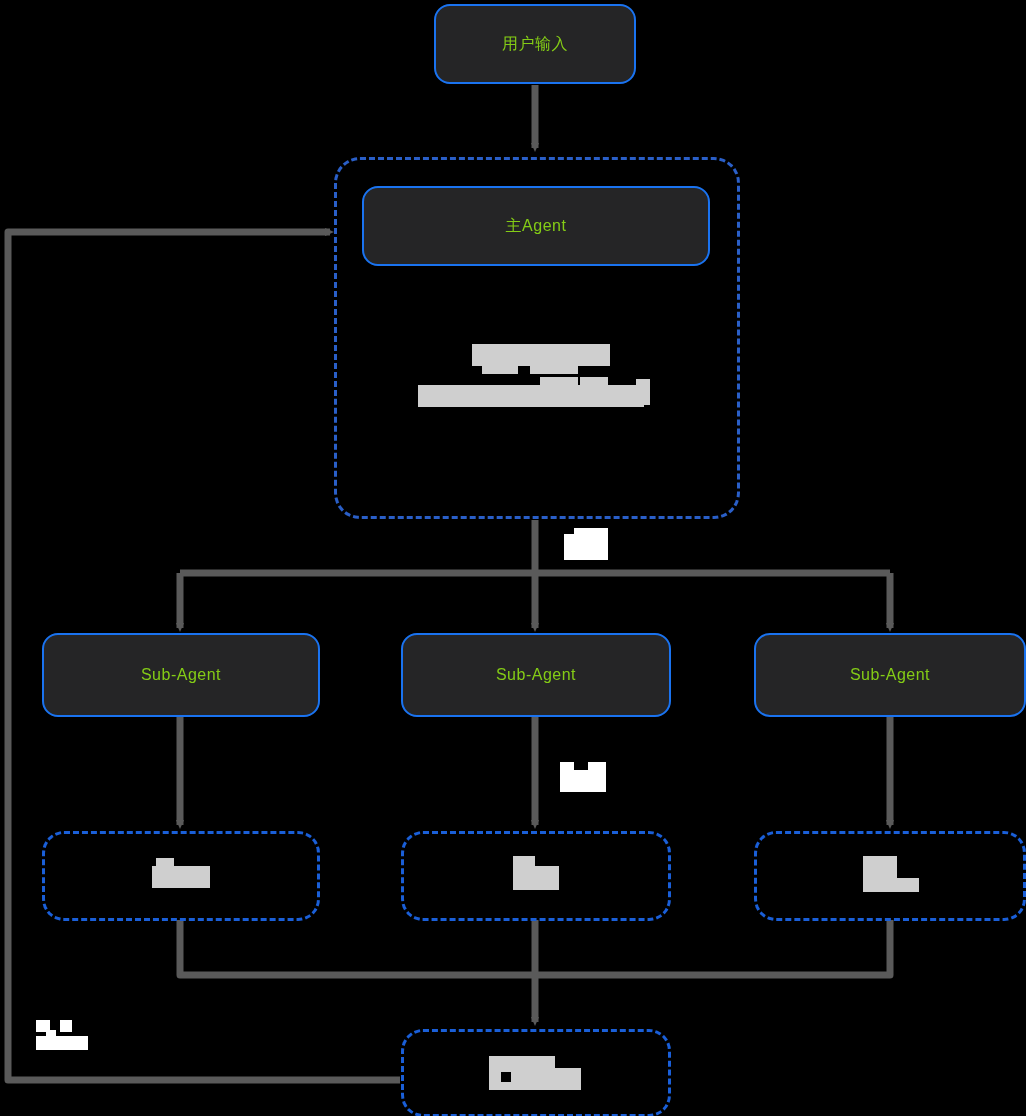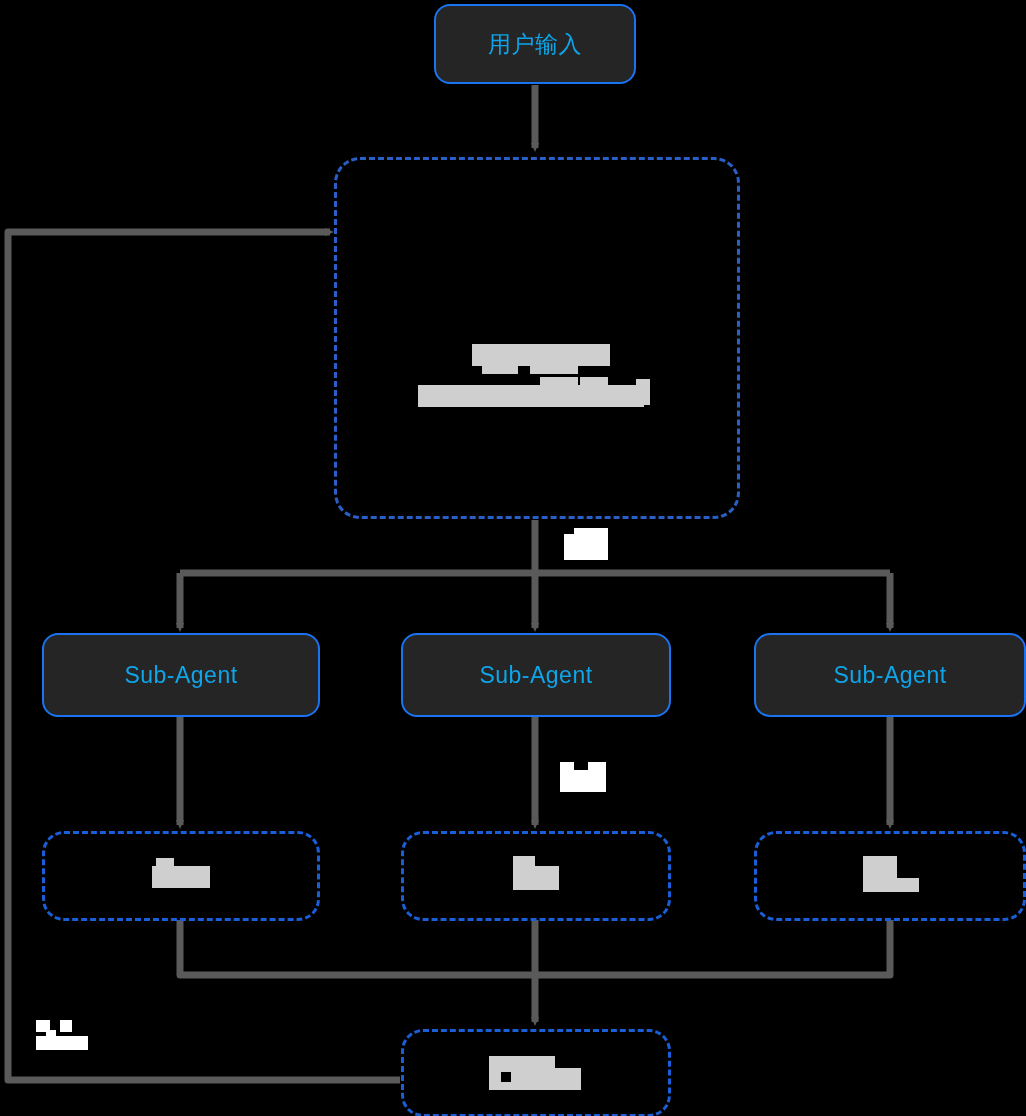--- a/index.html
+++ b/index.html
@@ -26,22 +26,22 @@
   }
   .node {
     position: absolute;
     box-sizing: border-box;
     display: flex;
     align-items: center;
     justify-content: center;
     background: #252526;
     border: 2px solid #1a73f0;
     border-radius: 16px;
-    color: #0ea5e9;
-    font-size: 23px;
+    color: #84cc16;
+    font-size: 16px;
     letter-spacing: 0.5px;
     z-index: 3;
   }
   .node.dashed {
     border-style: dashed;
     border-width: 3px;
     border-color: #1a5fd8;
     background: transparent;
     border-radius: 22px;
   }
@@ -106,20 +106,23 @@
       <path d="M400,1080 L8,1080 L8,232 L330,232" marker-end="url(#ah)"></path>
     </g>
   </svg>
 
   <div class="group-box" style="left:334px; top:157px; width:406px; height:362px;"></div>
 
   <div class="node" style="left:434px; top:4px; width:202px; height:80px;">
     <span>用户输入</span>
   </div>
 
+  <div class="node" style="left:362px; top:186px; width:348px; height:80px;">
+    <span>主Agent</span>
+  </div>
 
   <div class="mask" style="left:410px; top:340px; width:250px; height:70px;">
     <span style="left:62px;  top:4px;  width:138px; height:22px;"></span>
     <span style="left:72px;  top:26px; width:36px;  height:8px;"></span>
     <span style="left:120px; top:26px; width:48px;  height:8px;"></span>
     <span style="left:8px;   top:45px; width:226px; height:22px;"></span>
     <span style="left:130px; top:37px; width:38px;  height:10px;"></span>
     <span style="left:170px; top:37px; width:28px;  height:10px;"></span>
     <span style="left:226px; top:39px; width:14px;  height:26px;"></span>
   </div>

